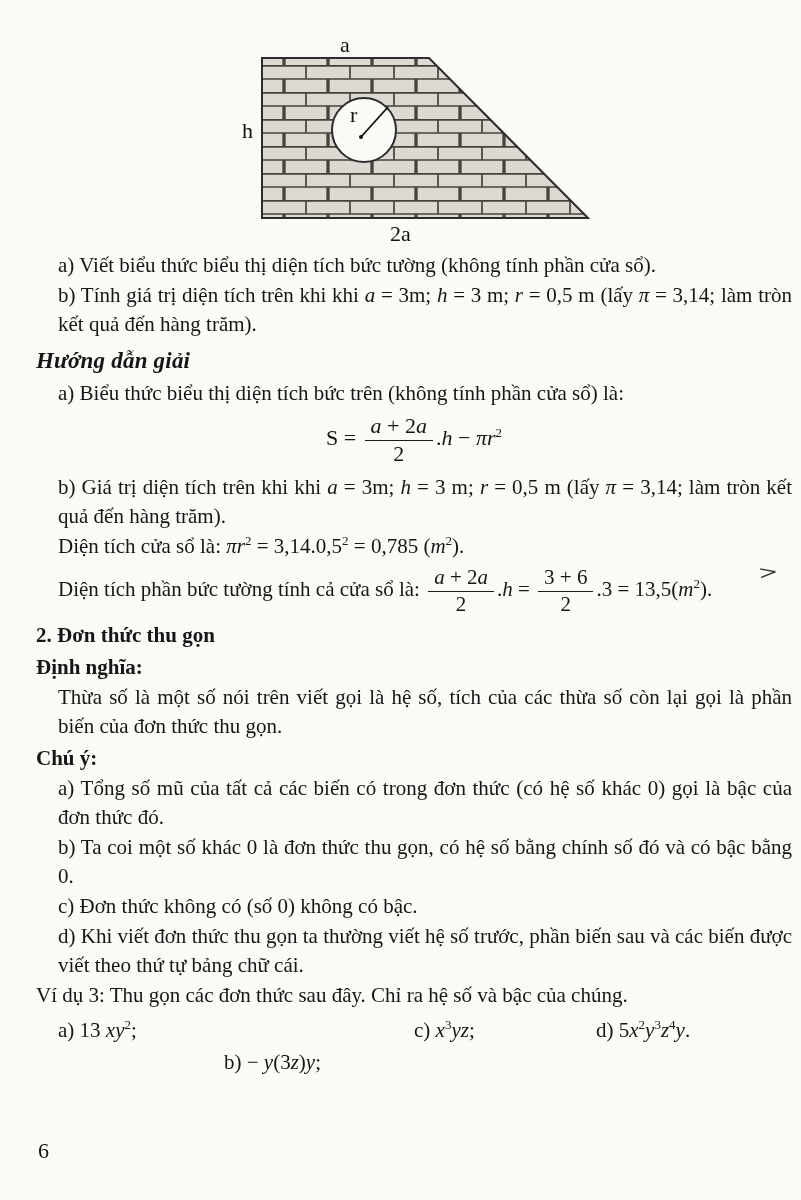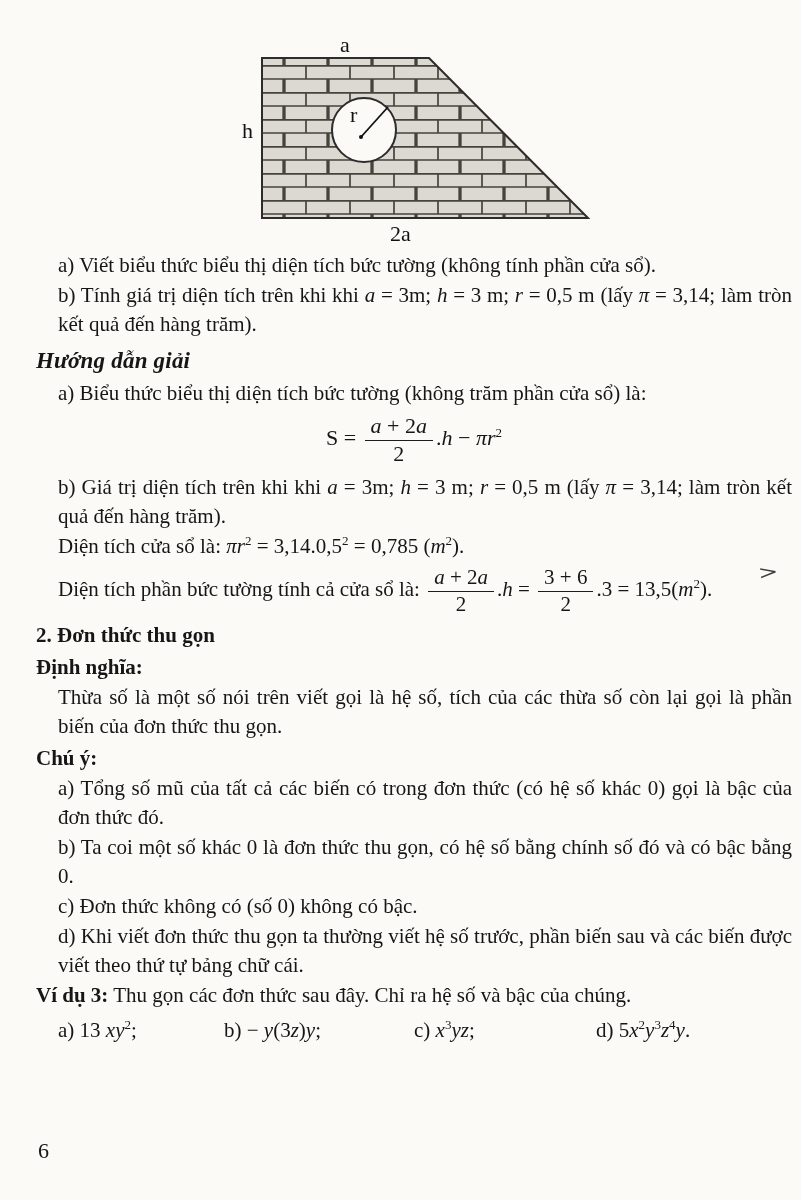--- a/index.html
+++ b/index.html
@@ -13,28 +13,28 @@
   .content p { margin:1px 0; font-size:21px; line-height:29px; text-align:justify; }
   .indent { padding-left:22px;font-family:Liberation Serif, serif; }
   .center { text-align:center; }
   .bold { font-weight:bold; }
   .italic { font-style:italic; }
   .sol-heading { font-size:23px !important; margin:7px 0 4px !important; letter-spacing:.2px; }
   .sec-head { margin-top:3px !important; }
   .formula-line { margin:6px 0 7px !important; font-size:22px !important; text-align:center !important; }
   .fr-line { margin:5px 0 !important; }
   .i { font-style:italic; }
-  .b { font-weight:bold; }
+  .b { font-weight:normal; }
   .sup { font-size:13px; vertical-align:8px; line-height:0; }
   .frac { display:inline-block; vertical-align:middle; text-align:center; padding:0 2px; line-height:1.12; margin:0 1px; }
   .frac .num { display:block; border-bottom:1.5px solid #1c1c1c; padding:0 6px 1px; }
   .frac .den { display:block; padding-top:1px; }
   .mono-row { display:flex; padding-left:22px; margin-top:5px; font-size:21px; line-height:31px; }
   .mono-row .m-a { width:166px; }
-  .mono-row .m-b { width:190px; }
+  .mono-row .m-b { width:190px;margin-top:32px; }
   .mono-row .m-c { width:182px; }
   .page-num { position:absolute; left:38px; top:1138px; font-size:22px; }
   .artifact { position:absolute; left:758px; top:558px; font-size:24px; color:#3c3c3c;
               transform:rotate(-6deg) scaleY(.8); font-family:"DejaVu Sans",sans-serif; }
   svg text { font-family:"Liberation Serif","DejaVu Serif",serif; font-size:22px; fill:#111; }
 </style>
 </head>
 <body>
 
 <div class="page">
@@ -56,21 +56,21 @@
       <text x="2" y="100">h</text>
       <text x="150" y="203">2a</text>
       <text x="110" y="84" font-size="20">r</text>
     </svg>
   </div>
 
   <div class="content">
     <p class="indent"><span>a) Viết biểu thức biểu thị diện tích bức tường (không tính phần cửa sổ).</span></p>
     <p class="indent"><span>b) Tính giá trị diện tích trên khi khi </span><span class="i">a</span><span> = 3m; </span><span class="i">h</span><span> = 3 m; </span><span class="i">r</span><span> = 0,5 m (lấy </span><span class="i">π</span><span> = 3,14; làm tròn kết quả đến hàng trăm).</span></p>
     <p class="center bold italic sol-heading">Hướng dẫn giải</p>
-    <p class="indent"><span>a) Biểu thức biểu thị diện tích bức tường (không trăm phần cửa sổ) là:</span></p>
+    <p class="indent"><span>a) Biểu thức biểu thị diện tích bức trên (không tính phần cửa sổ) là:</span></p>
     <p class="formula-line"><span>S = </span><span class="frac"><span class="num"><span class="i">a</span><span> + 2</span><span class="i">a</span></span><span class="den"><span>2</span></span></span><span>.</span><span class="i">h</span><span> − </span><span class="i">πr</span><span class="sup">2</span></p>
     <p class="indent"><span>b) Giá trị diện tích trên khi khi </span><span class="i">a</span><span> = 3m; </span><span class="i">h</span><span> = 3 m; </span><span class="i">r</span><span> = 0,5 m (lấy </span><span class="i">π</span><span> = 3,14; làm tròn kết quả đến hàng trăm).</span></p>
     <p class="indent"><span>Diện tích cửa sổ là: </span><span class="i">πr</span><span class="sup">2</span><span> = 3,14.0,5</span><span class="sup">2</span><span> = 0,785 (</span><span class="i">m</span><span class="sup">2</span><span>).</span></p>
     <p class="indent fr-line"><span>Diện tích phần bức tường tính cả cửa sổ là: </span><span class="frac"><span class="num"><span class="i">a</span><span> + 2</span><span class="i">a</span></span><span class="den"><span>2</span></span></span><span>.</span><span class="i">h</span><span> = </span><span class="frac"><span class="num"><span>3 + 6</span></span><span class="den"><span>2</span></span></span><span>.3 = 13,5(</span><span class="i">m</span><span class="sup">2</span><span>).</span></p>
     <p class="bold sec-head">2. Đơn thức thu gọn</p>
     <p class="bold sec-head">Định nghĩa:</p>
     <p class="indent"><span>Thừa số là một số nói trên viết gọi là hệ số, tích của các thừa số còn lại gọi là phần biến của đơn thức thu gọn.</span></p>
     <p class="bold sec-head">Chú ý:</p>
     <p class="indent"><span>a) Tổng số mũ của tất cả các biến có trong đơn thức (có hệ số khác 0) gọi là bậc của đơn thức đó.</span></p>
     <p class="indent"><span>b) Ta coi một số khác 0 là đơn thức thu gọn, có hệ số bằng chính số đó và có bậc bằng 0.</span></p>

